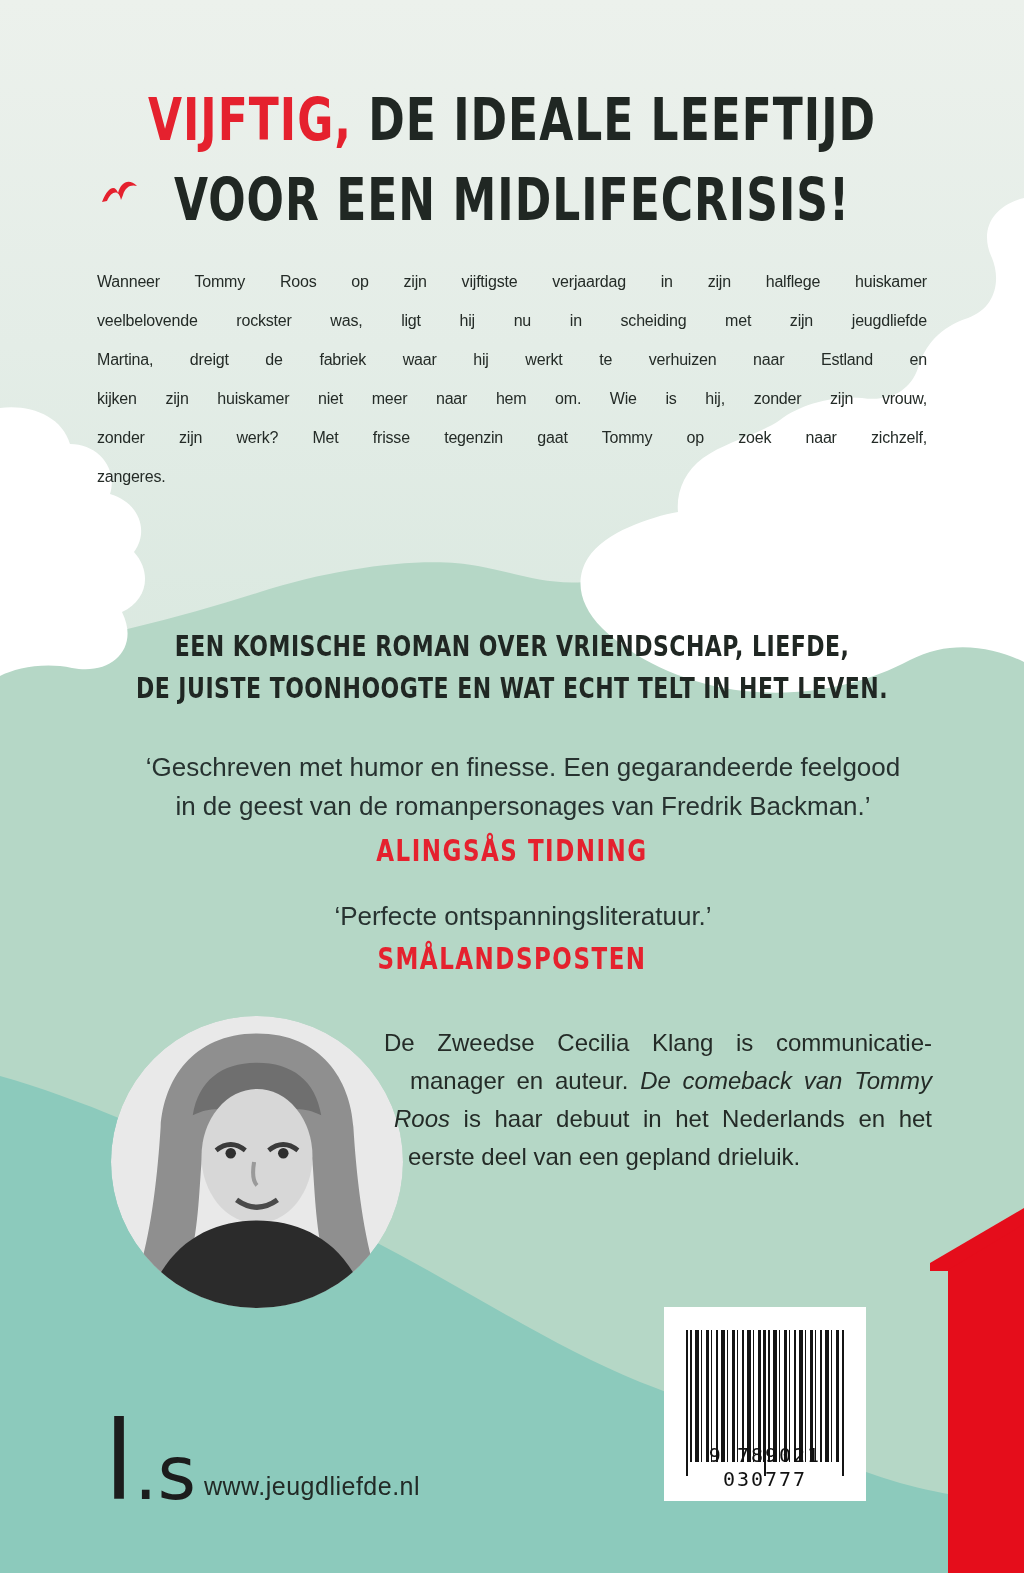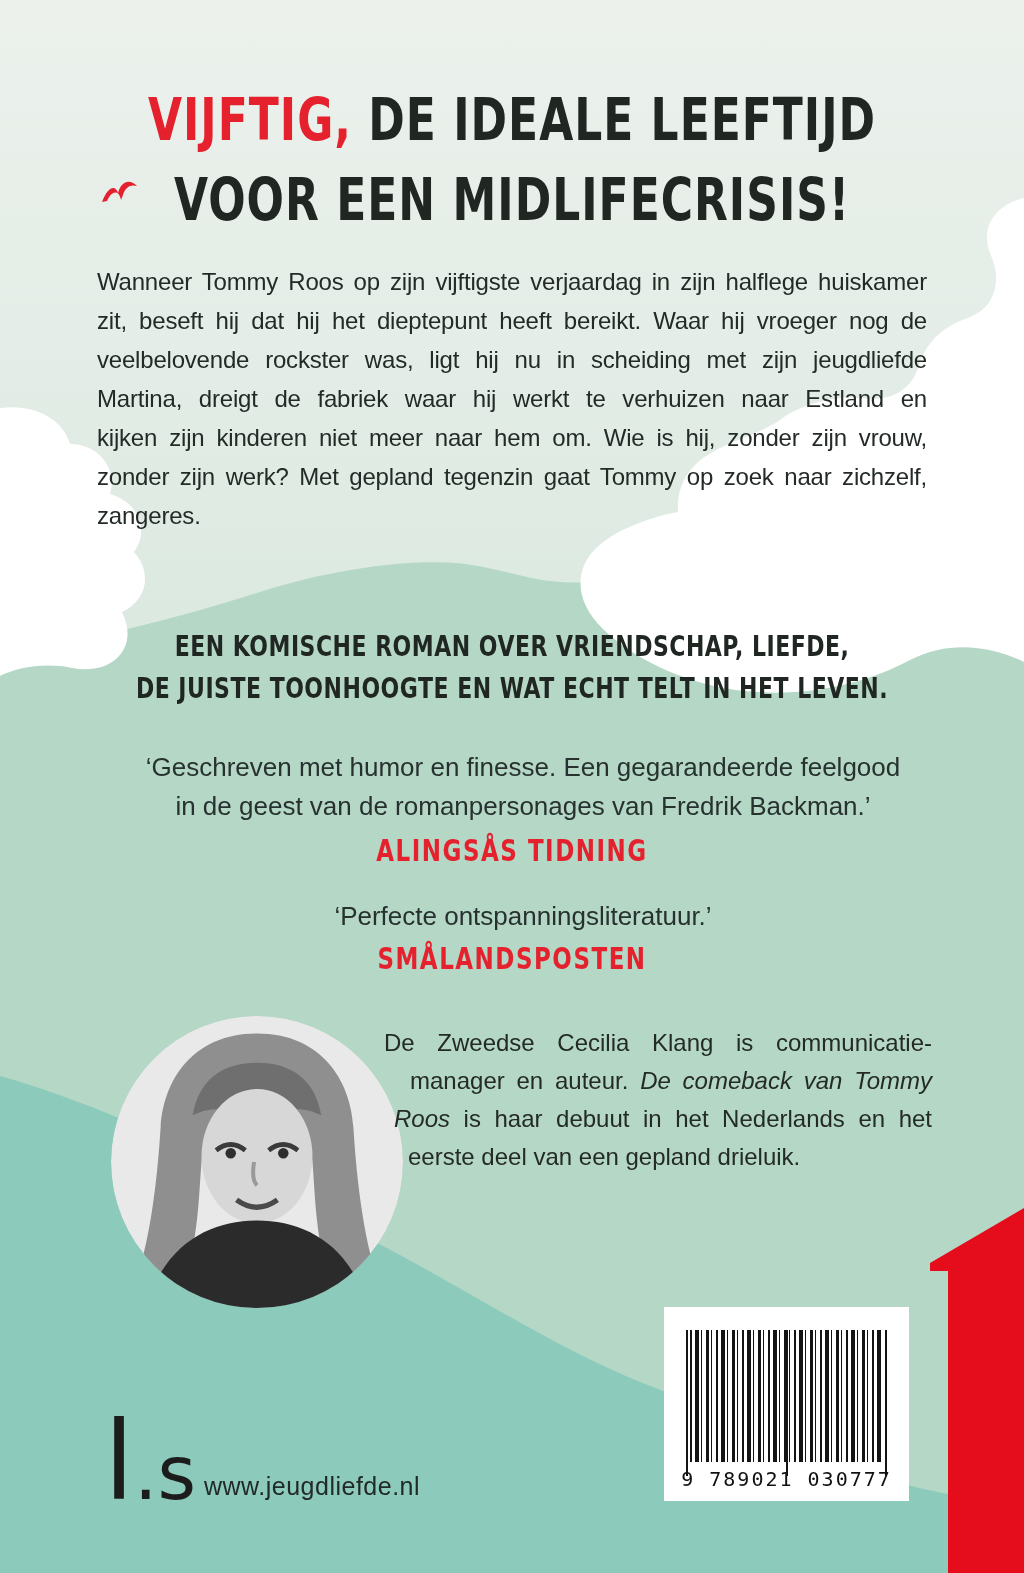--- a/index.html
+++ b/index.html
@@ -30,21 +30,21 @@
     white-space:nowrap;
     text-align:center;
     color:var(--ink);
   }
   .red{color:var(--accent);}
   .it{font-style:italic;}
 
   #headline1{left:0;width:1024px;top:86px;font-size:44px;}
   #headline2{left:0;width:1024px;top:166px;font-size:44px;}
 
-  #synopsis{left:97px;top:262px;width:830px;font-size:24px;line-height:39px;letter-spacing:-0.2px;color:#242b27;}
+  #synopsis{left:97px;top:262px;width:830px;font-size:16px;line-height:39px;letter-spacing:-0.2px;color:#242b27;}
   .syn-line{text-align:justify;text-align-last:justify;}
   .syn-line.last{text-align-last:left;}
 
   #tagline1{left:0;width:1024px;top:630px;font-size:22px;letter-spacing:0.5px;}
   #tagline2{left:0;width:1024px;top:672px;font-size:22px;letter-spacing:0.5px;}
 
   .quote{left:11px;width:1024px;text-align:center;font-size:26px;color:#273230;}
   #q1l1{top:752px;} #q1l2{top:791px;}
   #q2l1{top:901px;}
   .attrib{left:0;width:1024px;font-size:23px;letter-spacing:1.5px;}
@@ -56,21 +56,21 @@
   .bio-line.m1{margin-left:26px;} .bio-line.m2{margin-left:10px;}
   .bio-line.last{margin-left:24px;text-align-last:left;}
 
   
   #logo{left:104px;top:1408px;height:100px;display:flex;align-items:baseline;color:#1c1c1c;}
   #logo .l{font-family:"DejaVu Sans",sans-serif;font-size:108px;line-height:1;}
   #logo .dot,#logo .s{font-family:"DejaVu Sans",sans-serif;font-size:74px;line-height:1;}
   #url{left:204px;top:1472px;font-size:25px;letter-spacing:0.5px;color:#222a26;}
 
   
-  #barcode-box{position:absolute;left:664px;top:1307px;width:202px;height:194px;background:#ffffff;z-index:6;padding-left:43px;}
+  #barcode-box{position:absolute;left:664px;top:1307px;width:202px;height:194px;background:#ffffff;z-index:6;}
   #bars{
     position:absolute;left:26px;right:26px;top:23px;height:132px;
     background:repeating-linear-gradient(90deg,
       #141414 0 2px,#ffffff 2px 5px,
       #141414 5px 9px,#ffffff 9px 11px,
       #141414 11px 12px,#ffffff 12px 16px,
       #141414 16px 19px,#ffffff 19px 21px,
       #141414 21px 22px,#ffffff 22px 26px);
   }
   .guard{position:absolute;top:23px;width:2px;height:146px;background:#141414;}
@@ -108,25 +108,24 @@
       <path fill="#e5212e" d="M1,28 C8,10 15,12 17,19 C20,8 28,4 36,12
         C30,10 24,13 22,21 L20,26 C18,16 11,16 6,27 Z"></path>
     </g>
   </svg>
 
   <div class="txt hand" id="headline1"><span class="red">VIJFTIG, </span><span>DE IDEALE LEEFTIJD</span></div>
   <div class="txt hand" id="headline2">VOOR EEN MIDLIFECRISIS!</div>
 
   <div class="txt" id="synopsis">
     <div class="syn-line">Wanneer Tommy Roos op zijn vijftigste verjaardag in zijn halflege huiskamer</div>
-    <div class="syn-line">zit, beseft hij dat hij het dieptepunt heeft bereikt. Waar hij vroeger nog de</div>
     <div class="syn-line">veelbelovende rockster was, ligt hij nu in scheiding met zijn jeugdliefde</div>
     <div class="syn-line">Martina, dreigt de fabriek waar hij werkt te verhuizen naar Estland en</div>
-    <div class="syn-line">kijken zijn kinderen niet meer naar hem om. Wie is hij, zonder zijn vrouw,</div>
-    <div class="syn-line">zonder zijn werk? Met gepland tegenzin gaat Tommy op zoek naar zichzelf,</div>
+    <div class="syn-line">kijken zijn huiskamer niet meer naar hem om. Wie is hij, zonder zijn vrouw,</div>
+    <div class="syn-line">zonder zijn werk? Met frisse tegenzin gaat Tommy op zoek naar zichzelf,</div>
     <div class="syn-line last">zangeres.</div>
   </div>
 
   <div class="txt hand" id="tagline1">EEN KOMISCHE ROMAN OVER VRIENDSCHAP, LIEFDE,</div>
   <div class="txt hand" id="tagline2">DE JUISTE TOONHOOGTE EN WAT ECHT TELT IN HET LEVEN.</div>
 
   <div class="txt quote" id="q1l1">‘Geschreven met humor en finesse. Een gegarandeerde feelgood</div>
   <div class="txt quote" id="q1l2">in de geest van de romanpersonages van Fredrik Backman.’</div>
   <div class="txt hand red attrib" id="attrib1">ALINGSÅS TIDNING</div>
 

